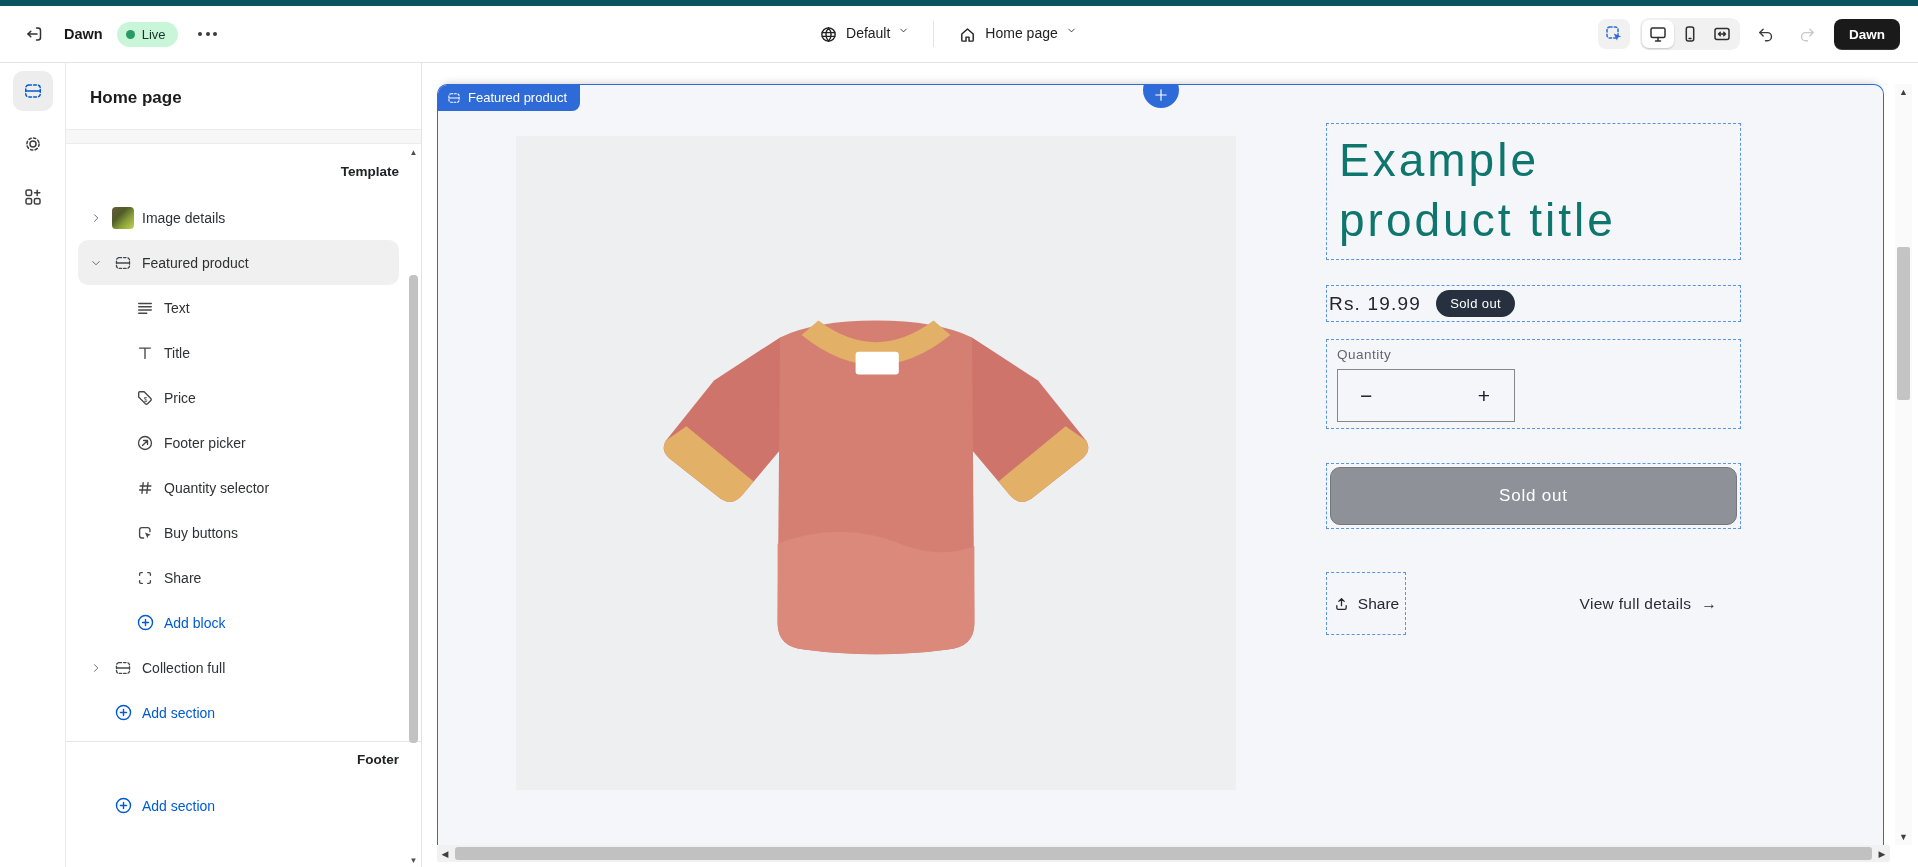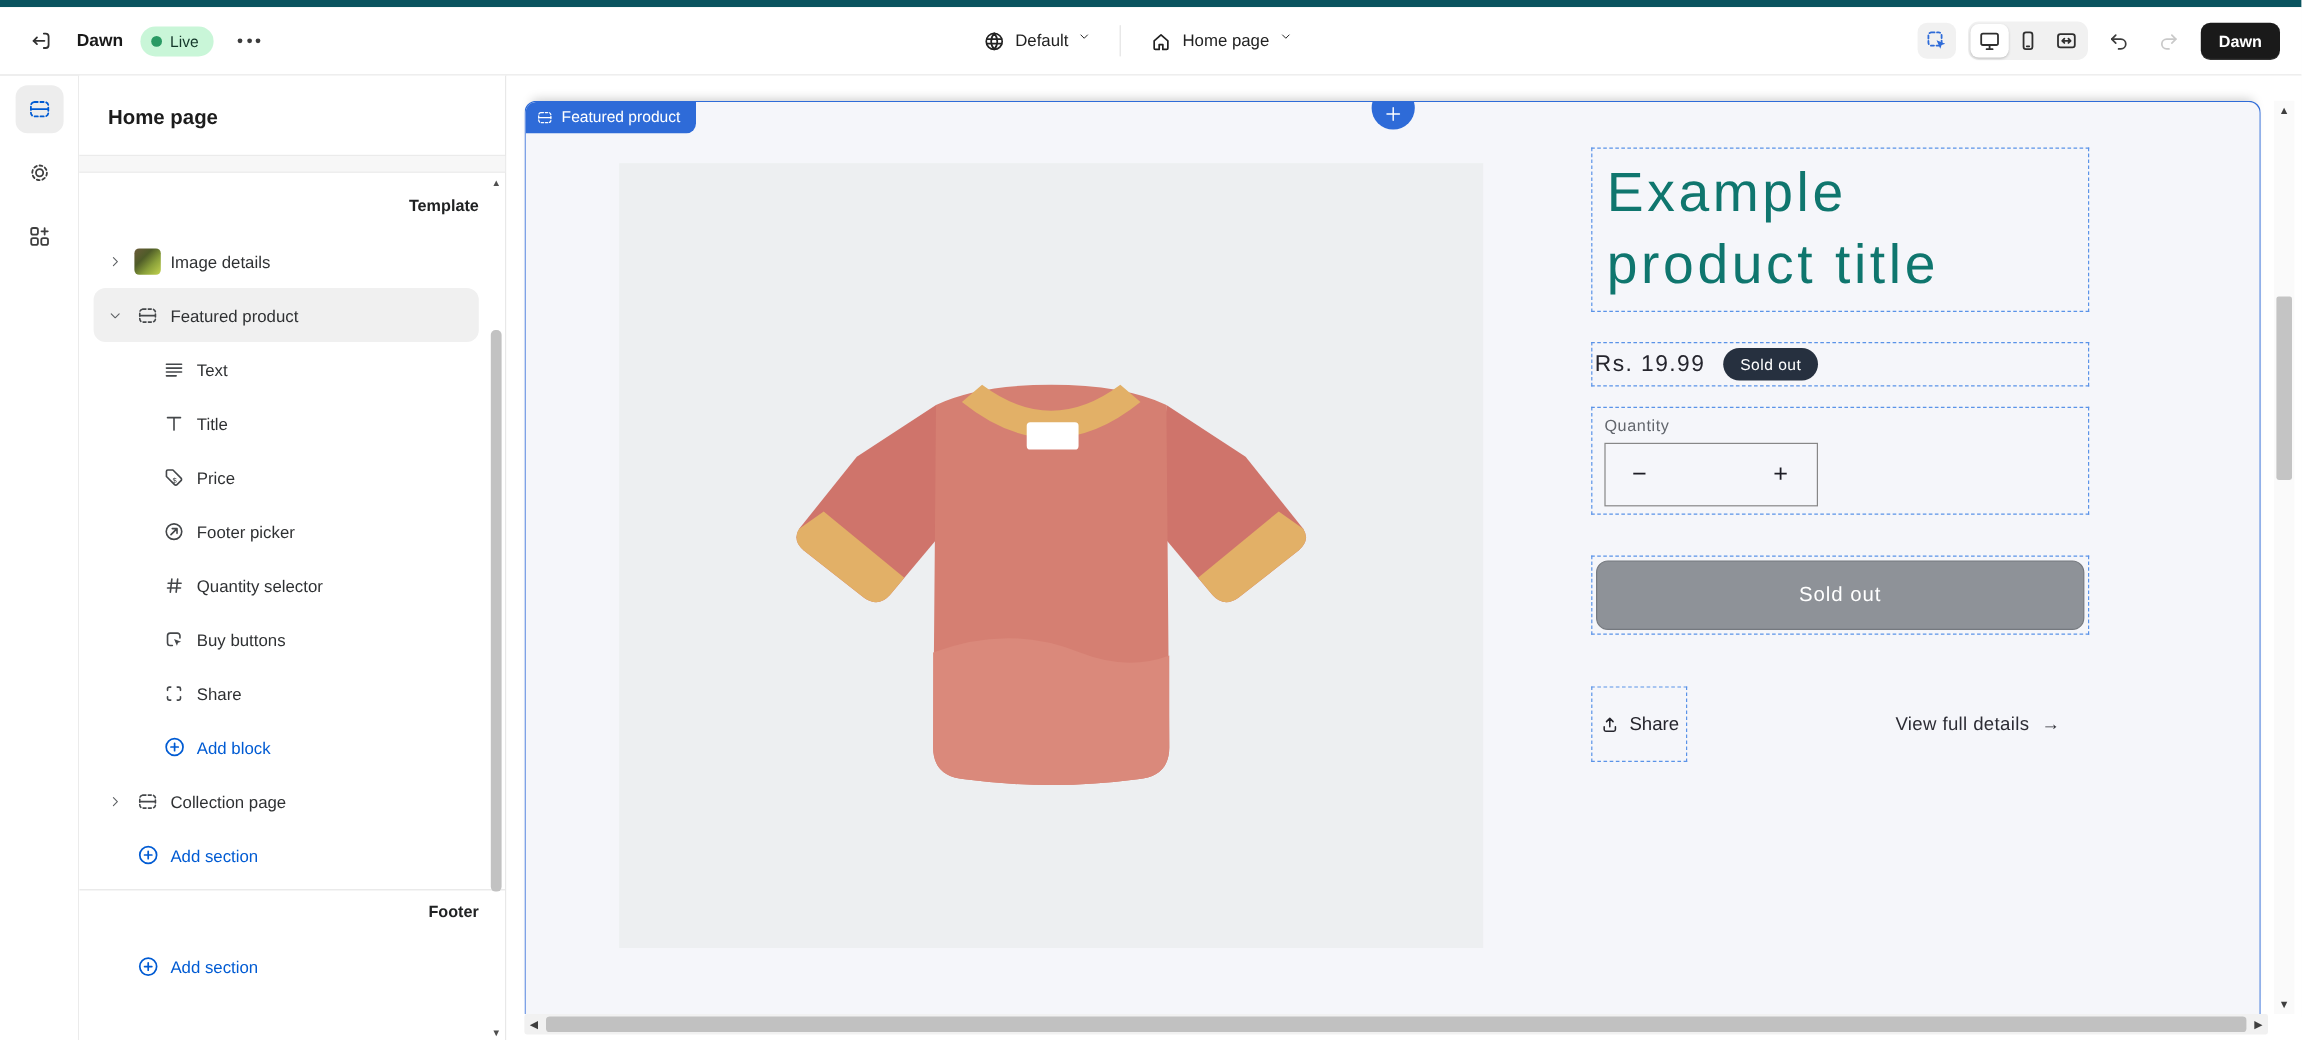--- a/index.html
+++ b/index.html
@@ -365,21 +365,21 @@
             <svg class="ic" width="12" height="12" viewBox="0 0 20 20">
                 <path d="M7.5 4.5l5.5 5.5-5.5 5.5"></path>
               </svg>
             </span>
           <span class="ticon">
             <svg width="18" height="18" viewBox="0 0 20 20">
                 <rect class="ic" x="2.75" y="4" width="14.5" height="12" rx="3" stroke-dasharray="2.7 2.2"></rect>
                 <path class="ic" d="M3 10h14" stroke-width="2.2"></path>
               </svg>
             </span>
-          <span>Collection page</span>
+          <span>Collection full</span>
         </div>
 
         <div class="trow blue">
           <span class="spacer"></span>
           <span class="ticon">
             <svg class="ic" width="19" height="19" viewBox="0 0 20 20">
                 <circle cx="10" cy="10" r="7.4"></circle>
                 <path d="M10 6.8v6.4M6.8 10h6.4"></path>
               </svg>
             </span>

